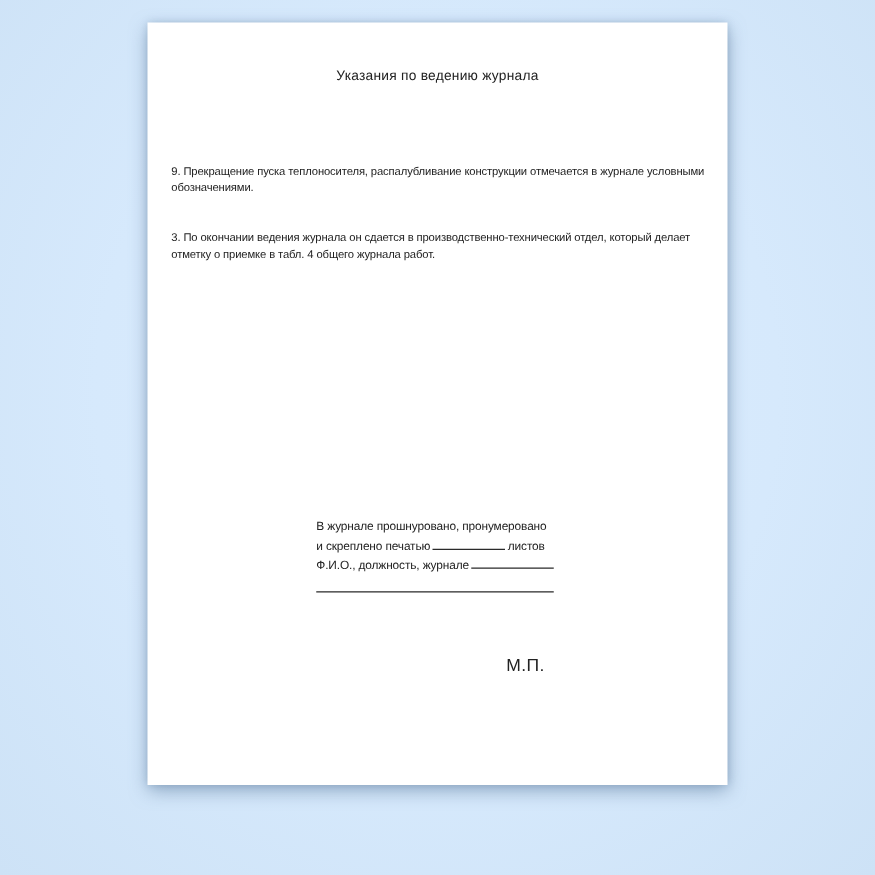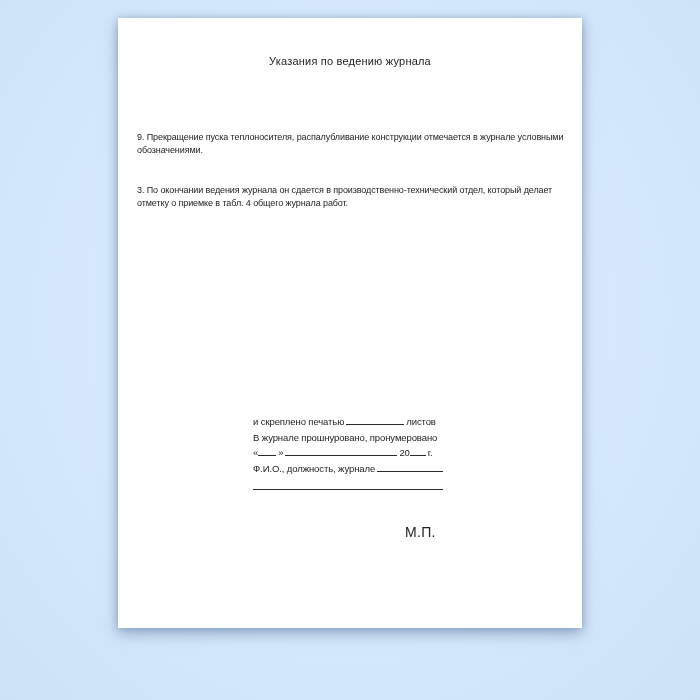--- a/index.html
+++ b/index.html
@@ -96,29 +96,26 @@
     <div class="doc-title">Указания по ведению журнала</div>
 
     <div class="paragraphs">
       <p>9. Прекращение пуска теплоносителя, распалубливание конструкции отмечается в журнале условными
 обозначениями.</p>
       <p>3. По окончании ведения журнала он сдается в производственно-технический отдел, который делает
 отметку о приемке в табл. 4 общего журнала работ.</p>
     </div>
 
     <div class="sig-block">
+      <div class="sig-line">В журнале прошнуровано, пронумеровано</div>
+
       <div class="sig-line">
         <span>и скреплено печатью</span><span class="blank w58"></span><span>листов</span>
       </div>
 
-      <div class="sig-line">В журнале прошнуровано, пронумеровано</div>
-
-      <div class="sig-line">
-        <span>«</span><span class="blank w18 nogap"></span><span>»</span><span class="blank w112"></span><span>20</span><span class="blank w16 nogap"></span><span>г.</span>
-      </div>
 
       <div class="sig-line">
         <span>Ф.И.О.,  должность,  журнале</span><span class="blank w66"></span>
       </div>
 
       <div class="sig-line last">
         <span class="blank w190"></span>
       </div>
     </div>
 

